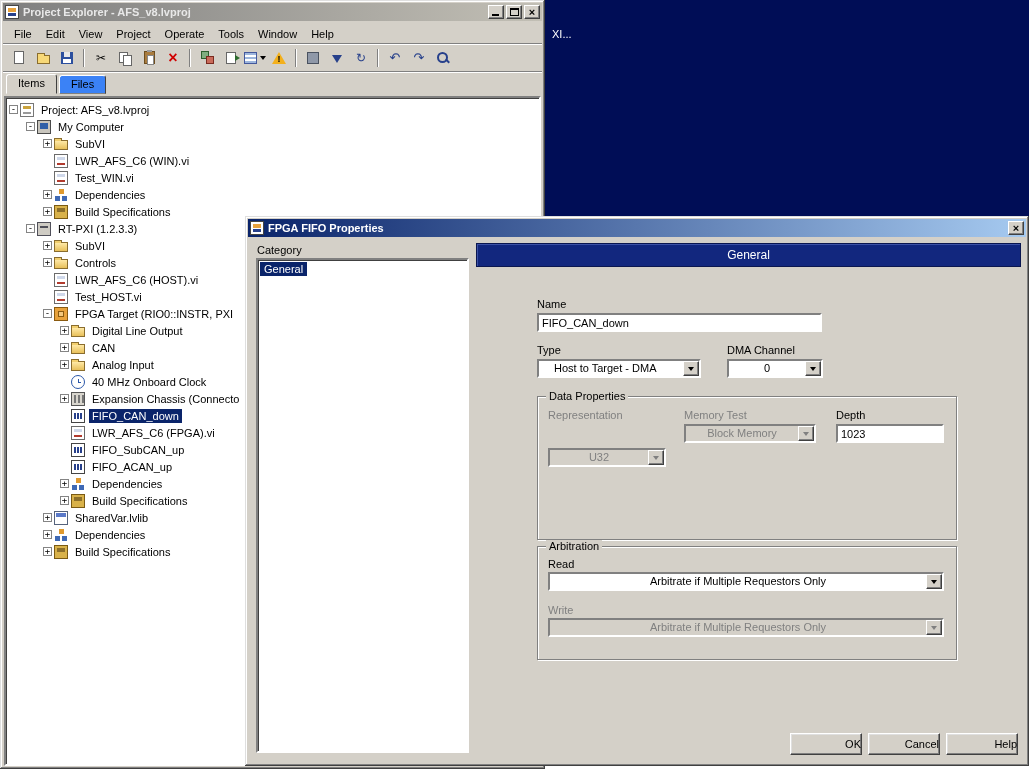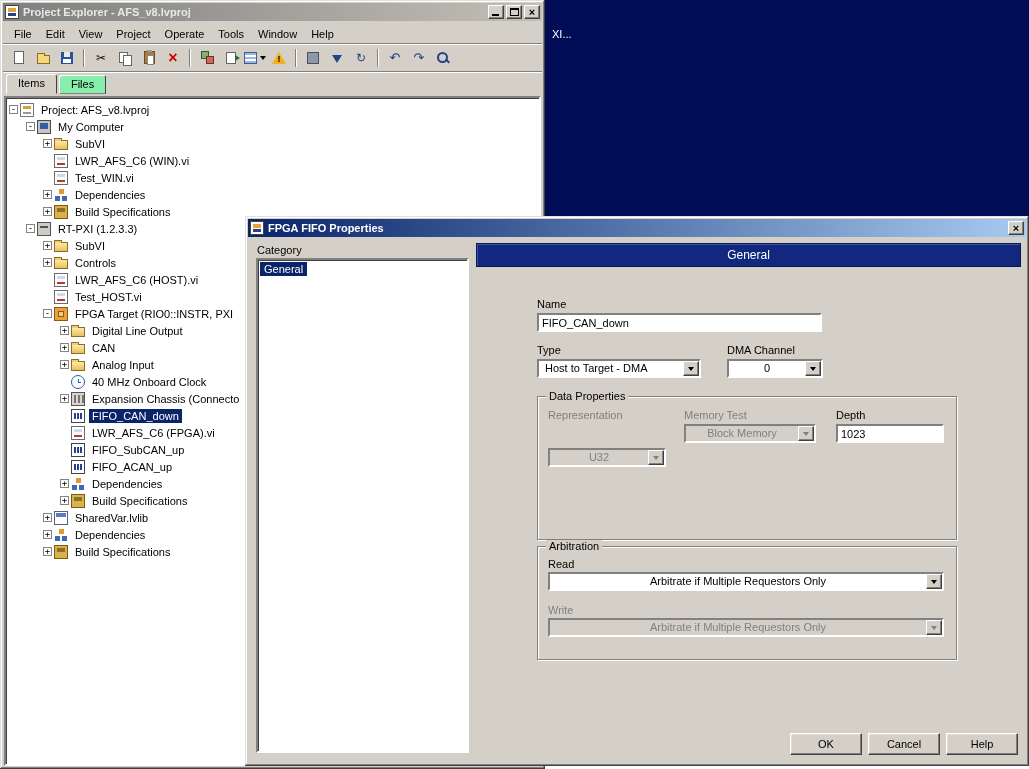--- a/index.html
+++ b/index.html
@@ -34,21 +34,21 @@
 
   
   #project-window { left:0; top:0; width:545px; height:769px; z-index:2; }
   .menubar { display:flex; align-items:center; height:20px; padding:0 4px; border-bottom:1px solid #808080; box-shadow:0 1px 0 #fff; margin:0 3px; }
   .menu-item { padding:2px 7px; }
   .toolbar { display:flex; align-items:center; height:28px; padding:0 4px; border-bottom:1px solid #808080; box-shadow:0 1px 0 #fff; margin:0 3px; }
   .tb-btn { width:24px; height:22px; display:flex; align-items:center; justify-content:center; flex:none; }
   .tb-sep { width:2px; height:18px; margin:0 4px; border-left:1px solid #808080; border-right:1px solid #fff; flex:none; }
   .tabstrip { display:flex; align-items:flex-end; height:22px; padding:2px 6px 0; gap:2px; }
   .tab {
-    padding:2px 11px 3px; background:#86efac;
+    padding:2px 11px 3px; background:#3b82f6;
     border:1px solid; border-color:#ffffff #404040 #808080 #ffffff; border-radius:3px 3px 0 0;
   }
   .tab.active { background:#d4d0c8; border-bottom-color:#d4d0c8; padding-bottom:4px; }
   .tree-panel {
     position:absolute; left:4px; right:4px; top:96px; bottom:3px; background:#ffffff;
     border:2px solid; border-color:#808080 #ffffff #ffffff #808080;
     box-shadow: inset 1px 1px 0 #404040; padding:3px 1px; overflow:hidden;
   }
   .tree-row { height:17px; display:flex; align-items:center; white-space:nowrap; }
   .indent { flex:none; height:1px; }
@@ -152,36 +152,36 @@
   }
   .field {
     position:absolute; height:19px; background:#fff; color:#000;
     border:2px solid; border-color:#808080 #ffffff #ffffff #808080;
     font-family:"Liberation Sans", sans-serif; font-size:11px; padding:0 3px; outline:none;
   }
   .combo {
     position:absolute; height:19px; background:#fff;
     border:2px solid; border-color:#808080 #ffffff #ffffff #808080;
   }
-  .combo .txt { position:absolute; left:1px; right:17px; top:0; bottom:0; line-height:15px; padding-left:5px; overflow:hidden; white-space:nowrap; }
+  .combo .txt { position:absolute; left:1px; right:17px; top:0; bottom:0; line-height:15px; padding-left:14px; overflow:hidden; white-space:nowrap; }
   .combo.centered .txt { text-align:center; padding-left:0; }
   .combo .drop {
     position:absolute; right:0; top:0; bottom:0; width:16px; background:#d4d0c8;
     border:1px solid; border-color:#ffffff #404040 #404040 #ffffff; box-shadow: inset -1px -1px 0 #808080;
     display:flex; align-items:center; justify-content:center;
   }
   .arrow-down { width:0; height:0; border-left:3px solid transparent; border-right:3px solid transparent; border-top:4px solid #000; }
   .combo.disabled { background:#d4d0c8; }
   .combo.disabled .txt { color:#808080; }
   .combo.disabled .drop .arrow-down { border-top-color:#808080; }
   .groupbox { position:absolute; border:1px solid #808080; box-shadow: inset 1px 1px 0 #ffffff, 1px 1px 0 #ffffff; }
   .gb-label { position:absolute; top:-7px; left:8px; background:#d4d0c8; padding:0 3px; }
   .dlg-buttons { position:absolute; left:545px; top:517px; display:flex; gap:6px; }
   .btn {
-    width:72px; height:22px; background:#d4d0c8; text-align:center; line-height:20px;
+    width:72px; height:22px; background:#d4d0c8; text-align:right; line-height:20px;
     border:1px solid; border-color:#ffffff #404040 #404040 #ffffff;
     box-shadow: inset -1px -1px 0 #808080, inset 1px 1px 0 #dfdfdf;
   }
 </style>
 </head>
 <body>
 
 <div id="backdrop">
   <div id="backdrop-text">XI...</div>
 </div>

